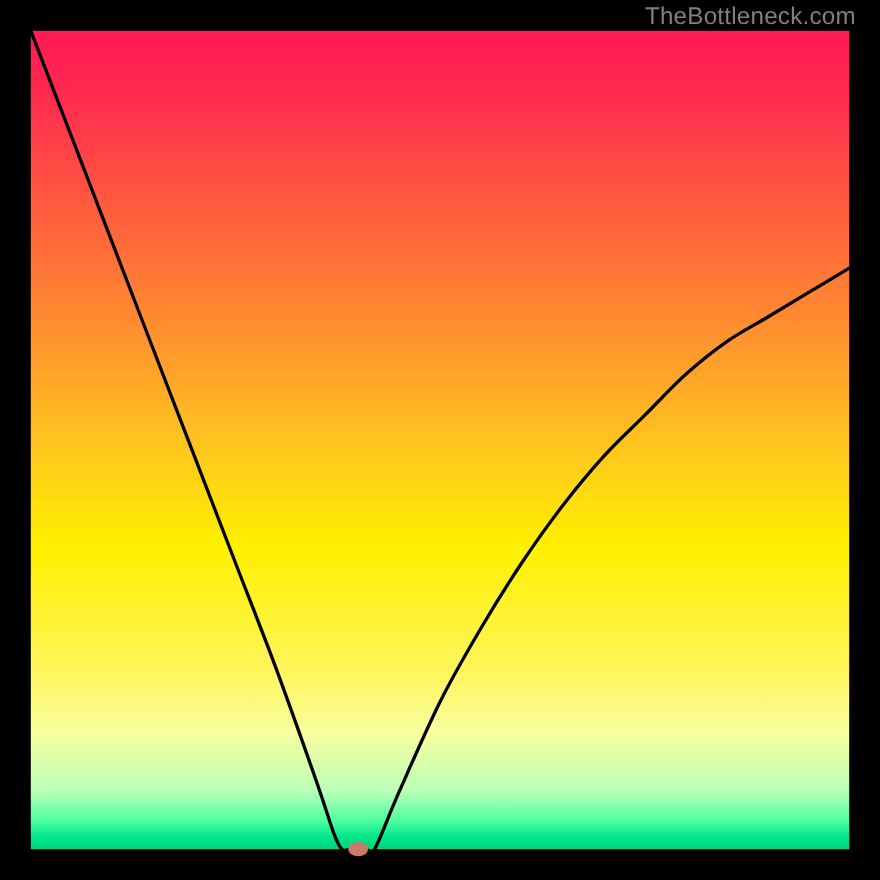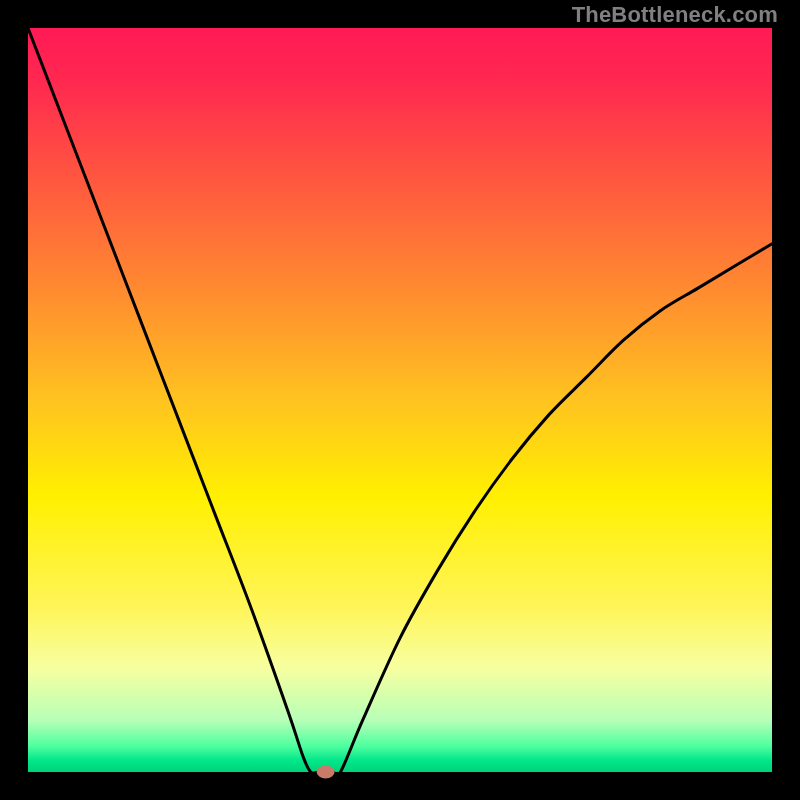--- a/index.html
+++ b/index.html
@@ -16,21 +16,21 @@
     background: #000;
     position: relative;
     box-sizing: border-box;
   }
   .watermark {
     position: absolute;
     top: 2px;
     right: 22px;
     color: #808080;
     font-size: 22px;
-    font-weight: 700;
+    font-weight: 400;
     letter-spacing: 0.2px;
     z-index: 5;
     text-align: center;
   }
   svg {
     position: absolute;
     top: 0;
     left: 0;
   }
 </style>

